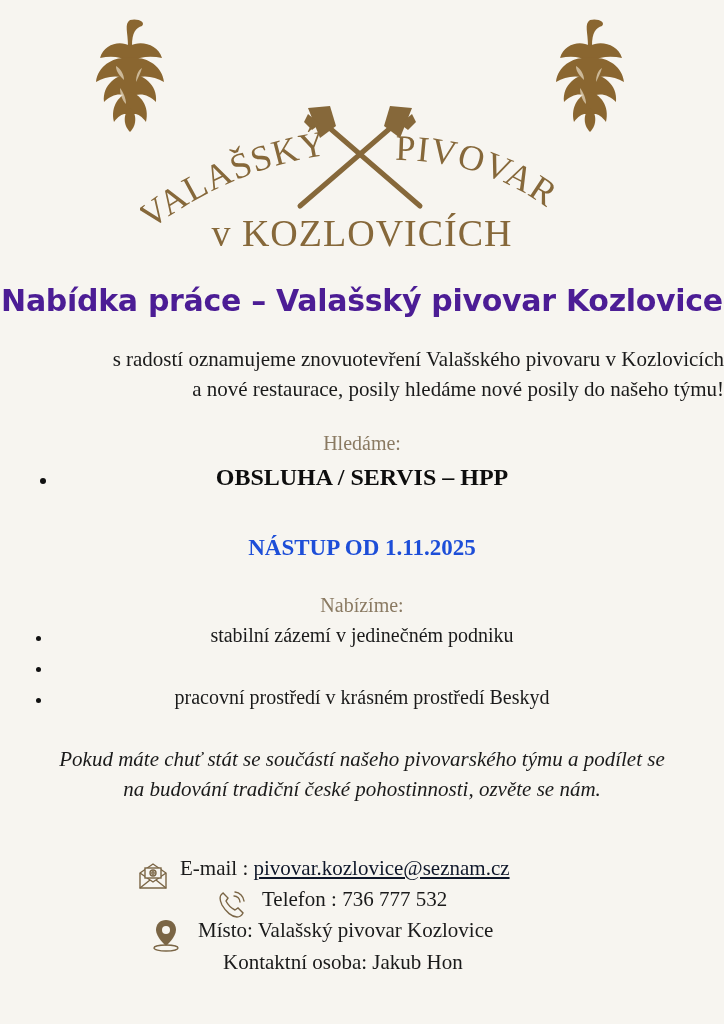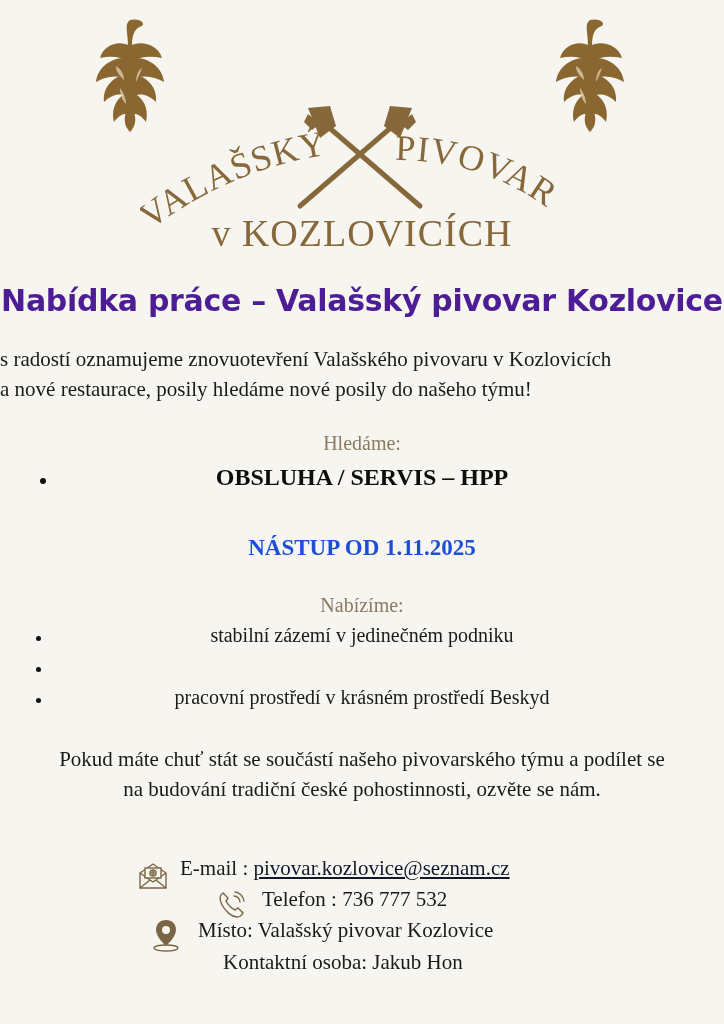--- a/index.html
+++ b/index.html
@@ -19,21 +19,21 @@
 
     .title {
       position: absolute; left: 0; right: 0; top: 283px;
       text-align: center;
       font-family: "DejaVu Sans", "Liberation Sans", sans-serif;
       font-weight: bold; font-size: 30px; letter-spacing: -0.3px;
       color: #4c1d95;
     }
     .intro {
       position: absolute; left: 0; right: 0; top: 344px;
-      text-align: left; font-size: 21px; line-height: 30px;
+      text-align: right; font-size: 21px; line-height: 30px;
       color: #1a1a1a;
     }
     .section-label {
       position: absolute; left: 0; right: 0; text-align: center;
       font-size: 20px; color: #8a7a62;
     }
     .label-hledame { top: 432px; }
     .label-nabizime { top: 594px; }
 
     .bullet-row {
@@ -52,21 +52,21 @@
     }
 
     .offer-row { font-size: 20px; color: #1a1a1a; }
     .offer-row .bullet { left: 36px; top: 12px; width: 5px; height: 5px; }
     .offer-0 { top: 624px; }
     .offer-1 { top: 655px; }
     .offer-2 { top: 686px; }
 
     .closing {
       position: absolute; left: 0; right: 0; top: 744px;
-      text-align: center; font-size: 21px; line-height: 30px; color: #1a1a1a;
+      text-align: center; font-size: 21px; line-height: 30px; color: #1a1a1a; font-style: italic;
     }
 
     .contact-line {
       position: absolute; font-size: 21px; color: #1a1a1a; white-space: nowrap;
     }
     .contact-email { left: 180px; top: 856px; }
     .contact-email a { color: #0f172a; text-decoration: underline; }
     .contact-phone { left: 262px; top: 887px; }
     .contact-place { left: 198px; top: 918px; }
     .contact-person { left: 223px; top: 950px; }

